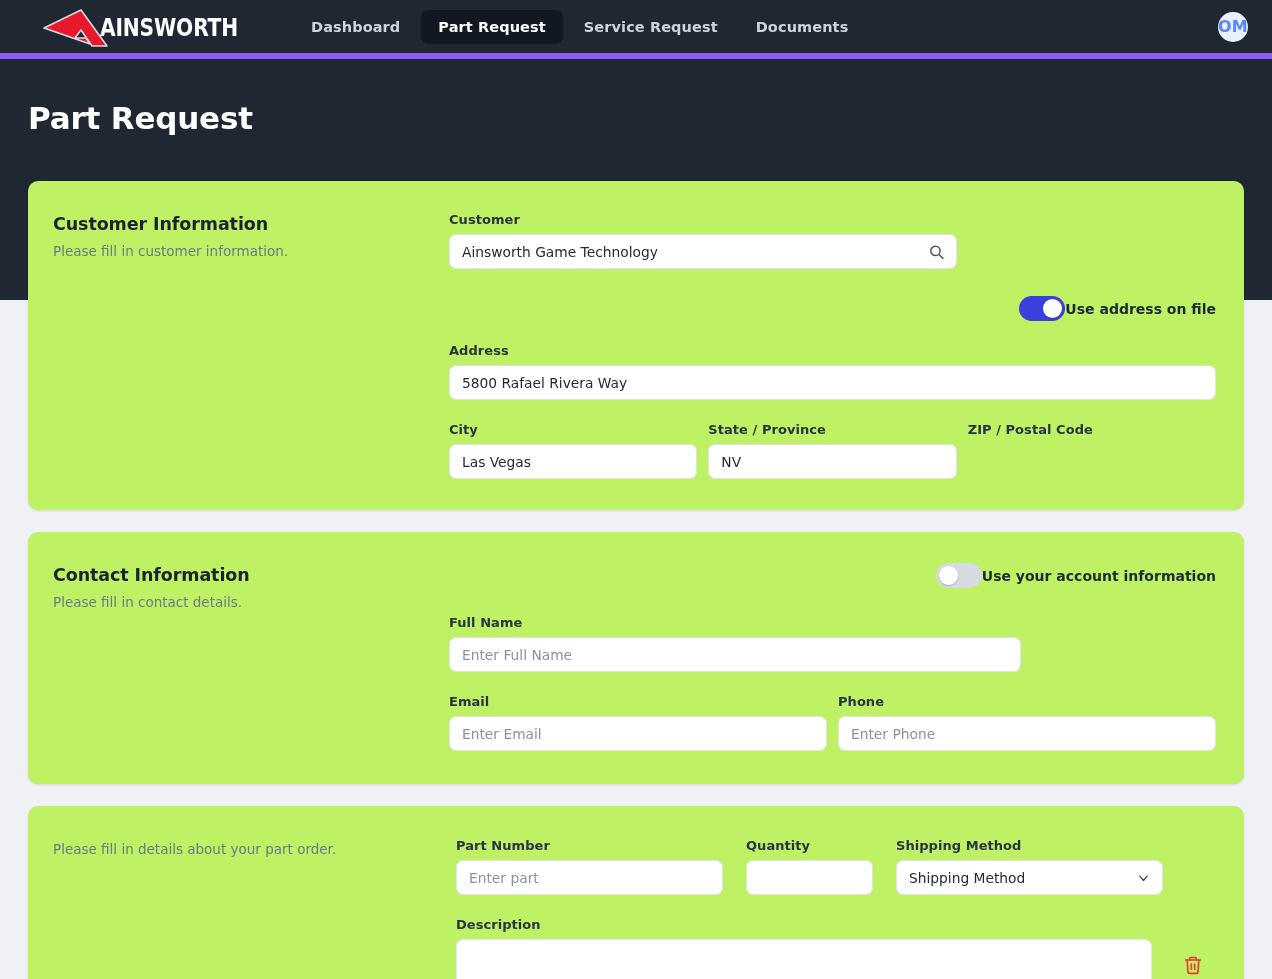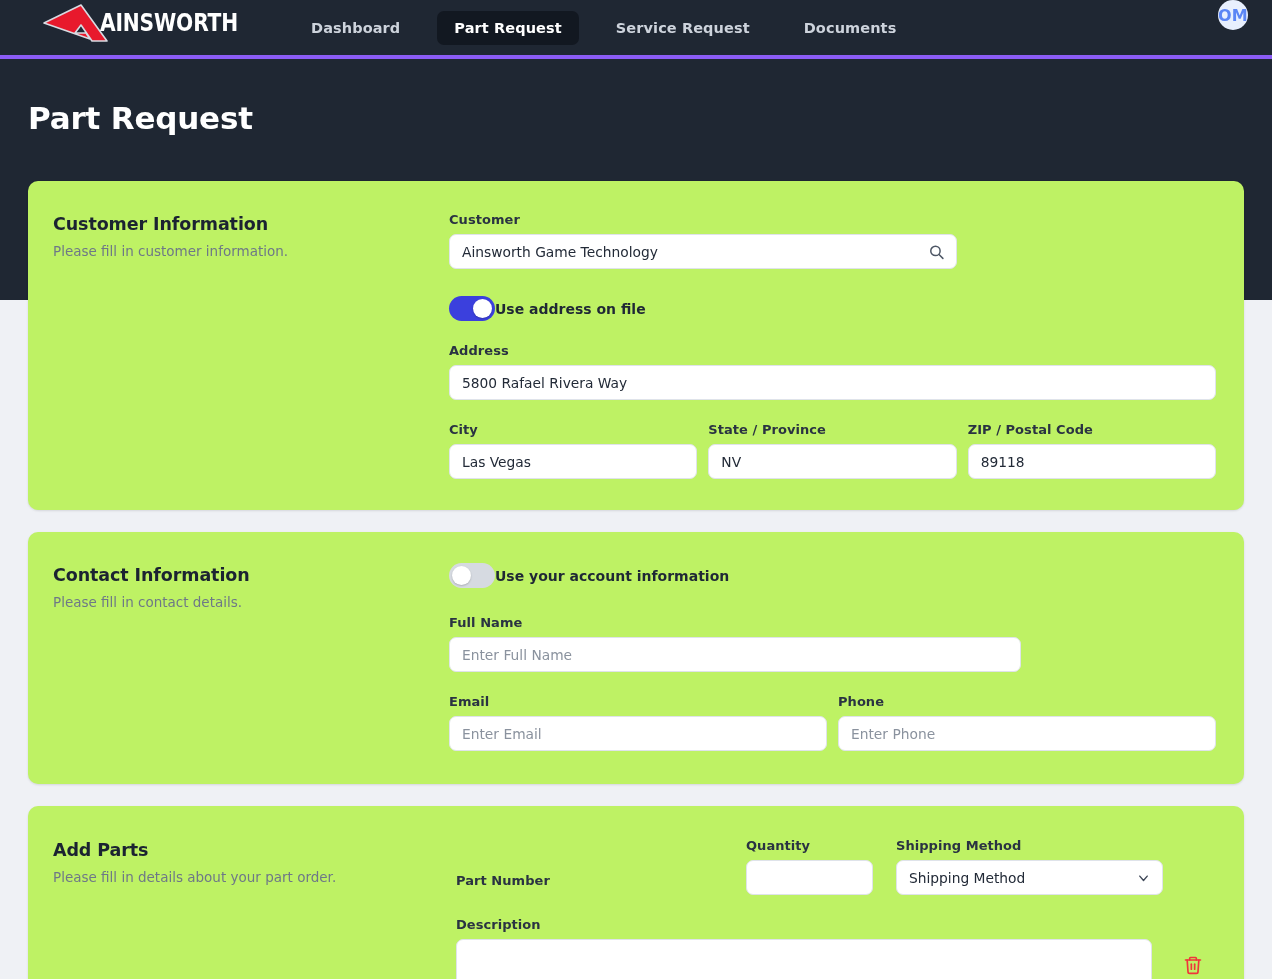--- a/index.html
+++ b/index.html
@@ -26,37 +26,38 @@
     background: #1f2733;
     z-index: 0;
   }
 
   
   .navbar {
     position: relative;
     z-index: 3;
     height: 59px;
     display: flex;
+    align-items: center;
     padding: 0 24px 0 28px;
-    border-bottom: 4px solid #8b5cf6;
+    border-bottom: 6px solid #8b5cf6;
   }
 
   .brand {
     display: flex;
     align-items: center;
     height: 44px;
     width: 220px;
     flex: 0 0 auto;
   }
   .brand svg { display: block; }
 
   .nav-links {
     display: flex;
     align-items: center;
-    gap: 20px;
+    gap: 4px;
     margin-left: 46px;
   }
   .nav-link {
     font-size: 14.5px;
     font-weight: 600;
     color: #cdd3dc;
     padding: 9px 17px;
     border-radius: 7px;
     letter-spacing: .1px;
     white-space: nowrap;
@@ -171,20 +172,21 @@
   .row { display: flex; gap: 11px; }
   .row > .col { flex: 1 1 0; min-width: 0; }
 
   .gap-24 { margin-top: 22px; }
   .gap-30 { margin-top: 27px; }
 
   
   .toggle-row {
     display: flex;
     align-items: center;
+    justify-content: flex-end;
   }
   .toggle {
     width: 46px; height: 25px;
     border-radius: 13px;
     background: #d6dae1;
     position: relative;
     flex: 0 0 auto;
     cursor: pointer;
     transition: background .15s;
   }
@@ -340,21 +342,20 @@
         <div class="col">
           <label class="field-label">City</label>
           <input class="input" type="text" value="Las Vegas" style="">
         </div>
         <div class="col">
           <label class="field-label">State / Province</label>
           <input class="input" type="text" value="NV" style="">
         </div>
         <div class="col">
           <label class="field-label">ZIP / Postal Code</label>
-          <input class="input" type="text" value="89118" style="">
         </div>
       </div>
 
     </div>
   </div>
 
   <div class="card" style="padding-bottom:33px;">
     <div class="card-side">
       <div class="card-heading">Contact Information</div>
       <div class="card-sub">Please fill in contact details.</div>
@@ -383,29 +384,29 @@
           <label class="field-label">Phone</label>
           <input class="input" type="text" placeholder="Enter Phone" style="">
         </div>
       </div>
 
     </div>
   </div>
 
   <div class="card" style="padding-top:32px;">
     <div class="card-side" style="flex:0 0 404px;width:404px;">
-      <div class="card-heading">Add Parts</div>
       <div class="card-sub">Please fill in details about your part order.</div>
     </div>
 
     <div class="card-body">
 
       <div class="parts-grid-top">
         <div class="col-partnum">
           <label class="field-label">Part Number</label>
+          <input class="input" type="text" placeholder="Enter part" style="">
         </div>
         <div class="col-qty">
           <label class="field-label">Quantity</label>
           <input class="input" type="text" placeholder="" style="">
         </div>
         <div class="col-ship">
           <label class="field-label">Shipping Method</label>
           <div class="select-wrap">
             <select class="select">
               <option>Shipping Method</option>

